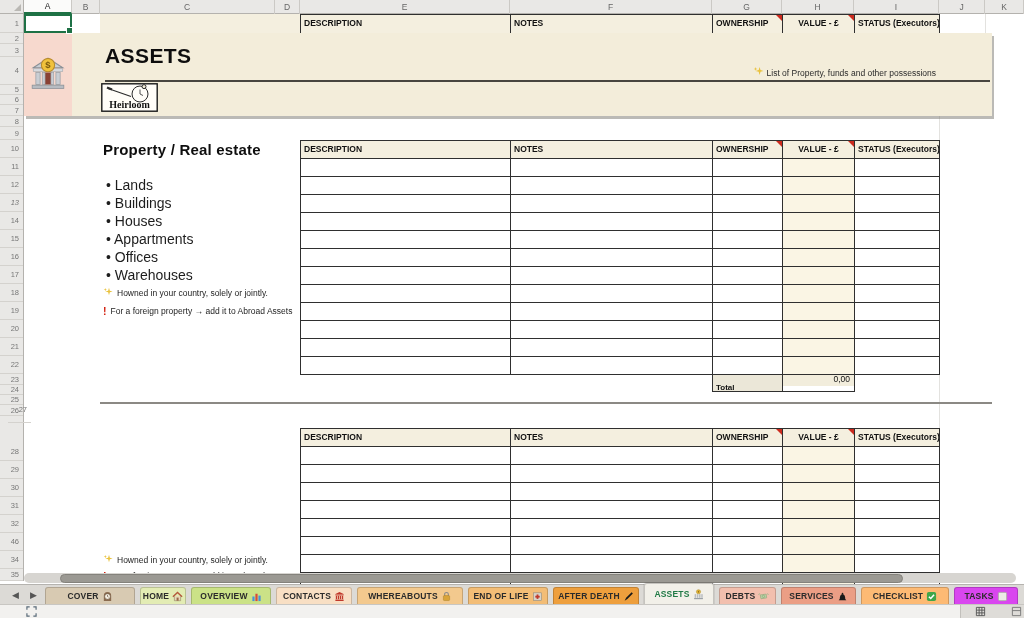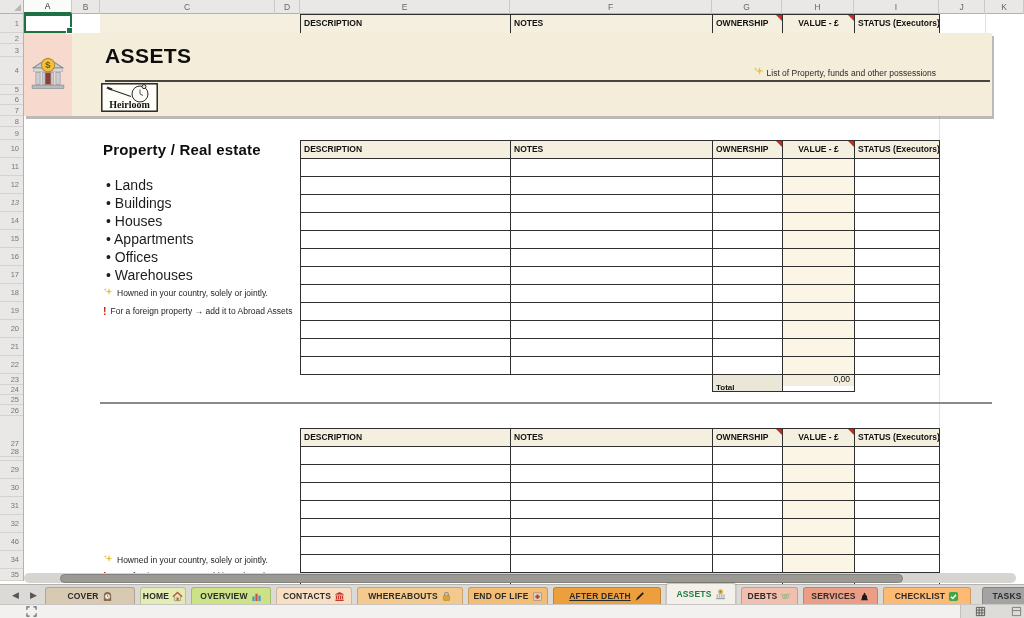--- a/index.html
+++ b/index.html
@@ -101,21 +101,21 @@
       <div class="rowhead" style="top: 252px; height: 18px; line-height: 18px;">17</div>
       <div class="rowhead" style="top: 270px; height: 18px; line-height: 18px;">18</div>
       <div class="rowhead" style="top: 288px; height: 18px; line-height: 18px;">19</div>
       <div class="rowhead" style="top: 306px; height: 18px; line-height: 18px;">20</div>
       <div class="rowhead" style="top: 324px; height: 18px; line-height: 18px;">21</div>
       <div class="rowhead" style="top: 342px; height: 18px; line-height: 18px;">22</div>
       <div class="rowhead" style="top: 360px; height: 11px; line-height: 11px;">23</div>
       <div class="rowhead" style="top: 371px; height: 10px; line-height: 10px;">24</div>
       <div class="rowhead" style="top: 381px; height: 10px; line-height: 10px;">25</div>
       <div class="rowhead" style="top: 391px; height: 11px; line-height: 11px;">26</div>
-      <div class="rowhead" style="top: 416px; height: 27px; line-height: 27px;">27</div>
+      <div class="rowhead" style="top: 382px; height: 27px; line-height: 27px; margin-left: 8px;">27</div>
       <div class="rowhead" style="top: 429px; height: 18px; line-height: 18px;">28</div>
       <div class="rowhead" style="top: 447px; height: 18px; line-height: 18px;">29</div>
       <div class="rowhead" style="top: 465px; height: 18px; line-height: 18px;">30</div>
       <div class="rowhead" style="top: 483px; height: 18px; line-height: 18px;">31</div>
       <div class="rowhead" style="top: 501px; height: 18px; line-height: 18px;">32</div>
       <div class="rowhead" style="top: 519px; height: 18px; line-height: 18px;">46</div>
       <div class="rowhead" style="top: 537px; height: 18px; line-height: 18px;">34</div>
       <div class="rowhead" style="top: 555px; height: 12px; line-height: 12px;">35</div>
     </div>
   <div class="vline" style="left:939px;top:14px;height:559px"></div>
@@ -439,21 +439,21 @@
         <div class="tab" style="background: rgb(243, 189, 118); width: 80px;">
           <span>END OF LIFE</span>
           <span class="tabicon">
             <svg viewBox="0 0 12 12">
               <rect x="1.6" y="2" width="8.8" height="8.4" fill="#d8d3c8" stroke="#8a857a" stroke-width=".6"></rect>
               <rect x="5" y="3.8" width="2" height="4.8" fill="#c0392b"></rect>
               <rect x="3.6" y="5.2" width="4.8" height="2" fill="#c0392b"></rect>
             </svg>
           </span>
         </div>
-        <div class="tab" style="background: rgb(238, 159, 61); width: 108px; text-decoration: underline;">
+        <div class="tab" style="background: rgb(238, 159, 61); width: 86px;">
           <span>AFTER DEATH</span>
           <span class="tabicon">
             <svg viewBox="0 0 12 12">
               <path d="M1.8 10.6 L3.4 7.4 L9.4 1.4 L10.8 2.8 L4.8 8.8 Z" fill="#1a1a1a"></path>
             </svg>
           </span>
         </div>
         <div class="tab active" style="background: rgb(242, 240, 233); width: 70px; color: rgb(33, 122, 70);">
           <span>ASSETS</span>
           <span class="tabicon">
@@ -491,21 +491,21 @@
         </div>
         <div class="tab" style="background: #fdba74; width: 88px;">
           <span>CHECKLIST</span>
           <span class="tabicon">
             <svg viewBox="0 0 12 12">
               <rect x="1" y="1" width="10" height="10" rx="2" fill="#3fa64a"></rect>
               <path d="M3.2 6.2 L5.2 8.2 L8.8 4" stroke="#fff" stroke-width="1.6" fill="none"></path>
             </svg>
           </span>
         </div>
-        <div class="tab" style="background: #a3a3a3; width: 64px; margin-left: 6px;">
+        <div class="tab" style="background: #d946ef; width: 64px;">
           <span>TASKS</span>
           <span class="tabicon">
             <svg viewBox="0 0 12 12">
               <rect x="1.5" y="1.5" width="9" height="9" rx="1.5" fill="#eceae6" stroke="#b0aea8" stroke-width="1"></rect>
             </svg>
           </span>
         </div>
       </div>
   </div>
 

